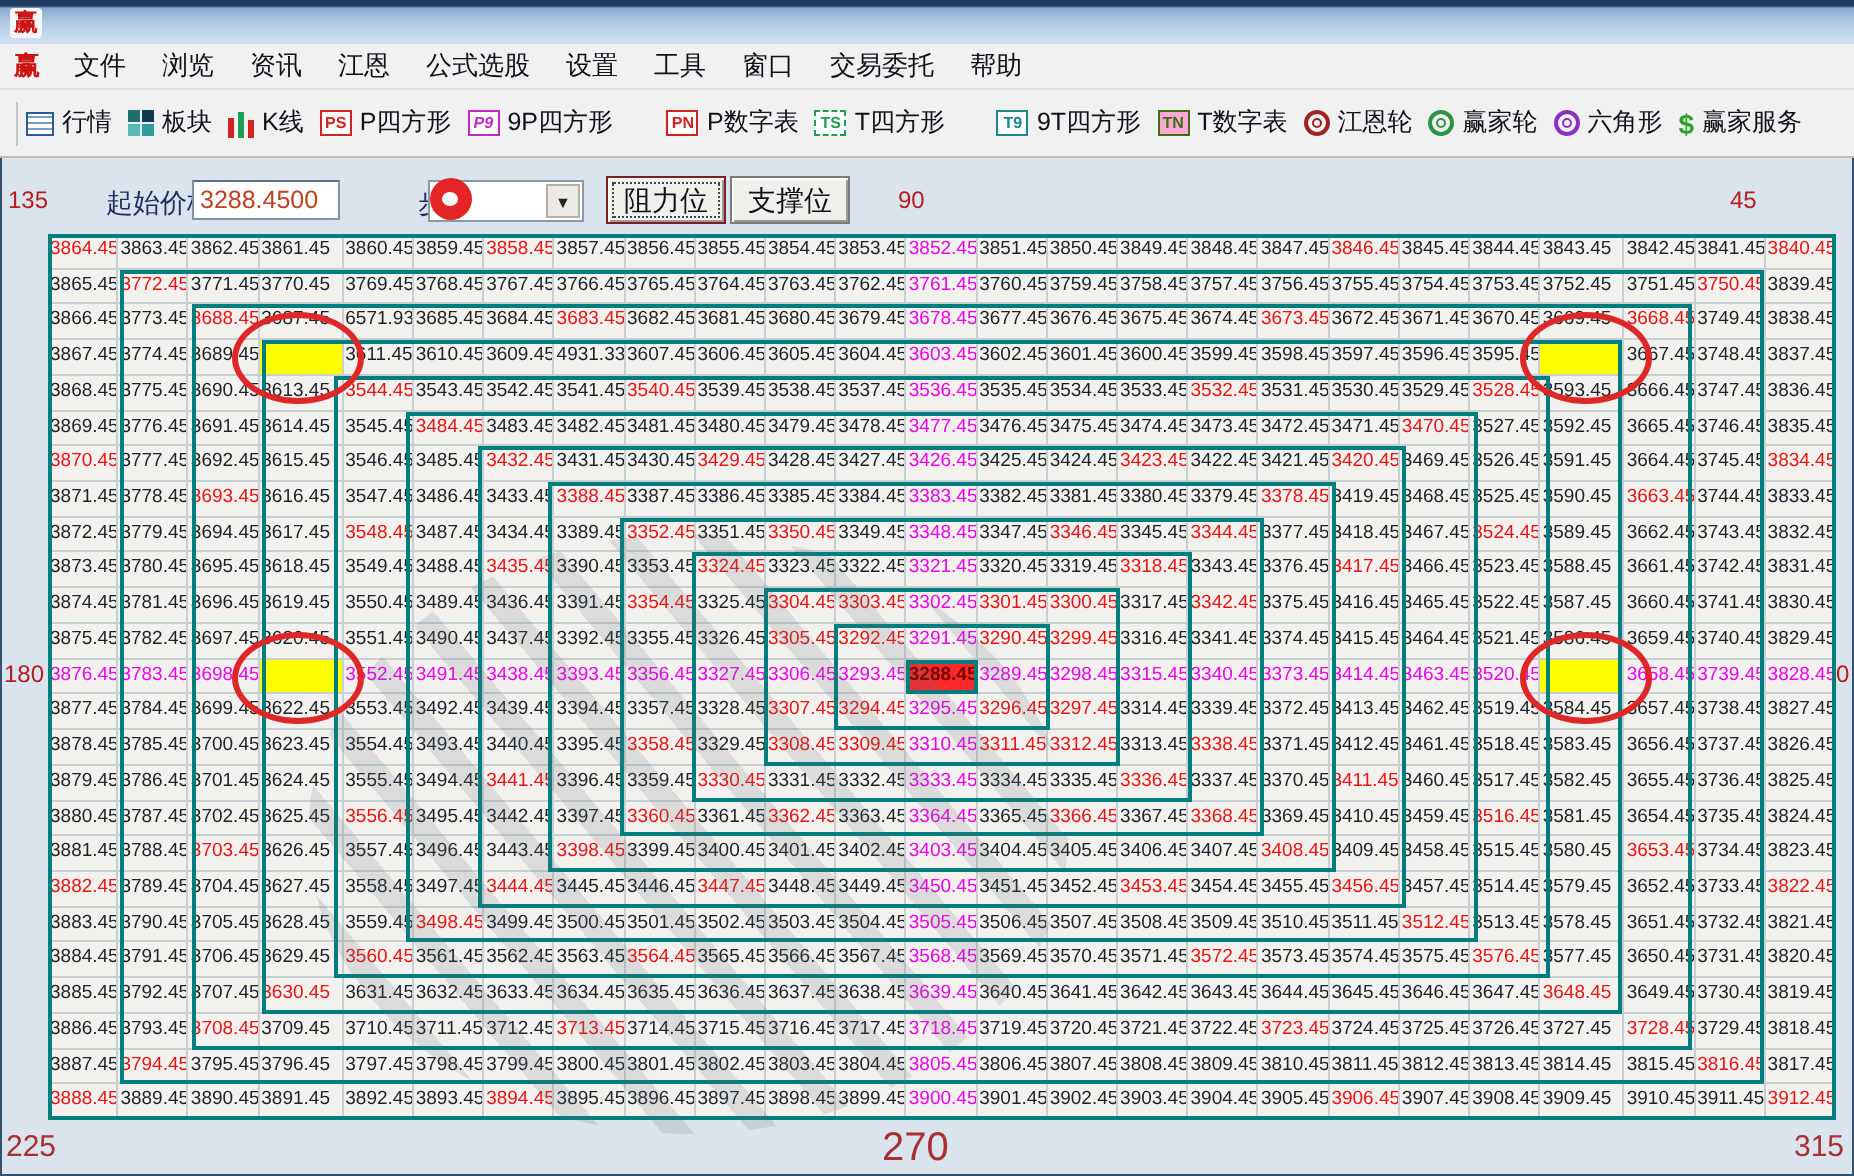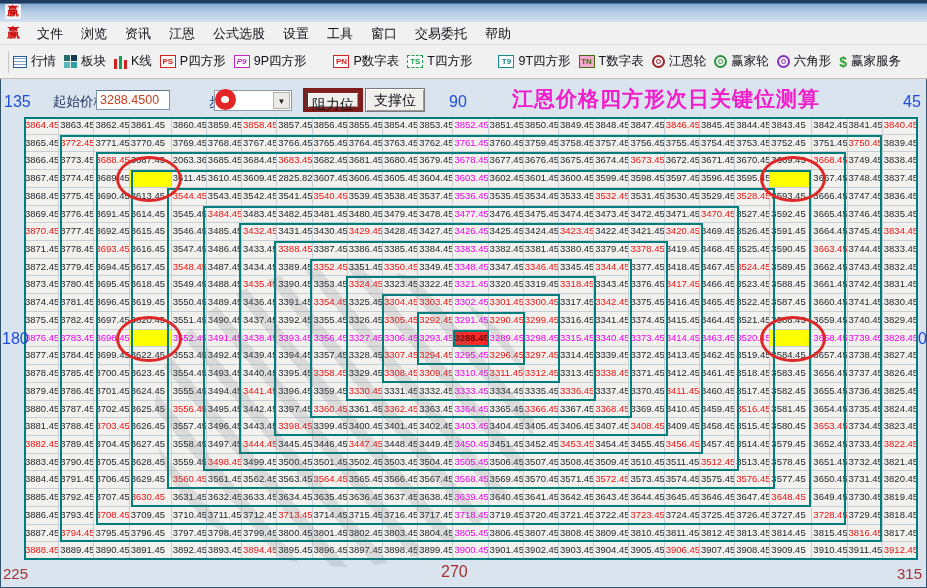--- a/index.html
+++ b/index.html
@@ -31,34 +31,34 @@
   .ic-blocks i{display:block;}
   .ic-candle{display:flex;align-items:flex-end;gap:2px;height:14px;}
   .ic-candle i{display:block;width:3px;}
   .badge{width:16px;height:13px;background:#fff;border:1px solid;font-size:8px;font-weight:bold;
     line-height:11px;text-align:center;letter-spacing:0;}
   .wheel{width:13px;height:13px;border-radius:50%;border:2px solid;position:relative;}
   .wheel::after{content:"";position:absolute;left:2px;top:2px;right:2px;bottom:2px;border-radius:50%;border:1px solid;}
   .dollar{font-size:14px;font-weight:bold;}
   
   .ctl-label{position:absolute;font-size:13.5px;color:#1d2e5e;margin-left:23px;}
-  .compass{position:absolute;font-size:16px;color:#1d4ed8;}
+  .compass{position:absolute;font-size:12px;color:#b91c1c;}
   .compass.big{font-size:15px;color:#a83030;}
   .price-input{position:absolute;left:96px;top:90px;width:74px;height:20px;background:#fff;
     border:1px solid #7e95a9;border-top-color:#5d7486;color:#c04020;font-size:12.5px;
     font-family:"Liberation Sans",sans-serif;padding:1px 3px;}
   .combo{position:absolute;left:214px;top:90px;width:78px;height:21px;background:#fff;border:1px solid #8b98a5;}
   .combo-btn{position:absolute;right:1px;top:1px;bottom:1px;width:17px;background:#eceae6;
     border:1px solid #b5b0a6;color:#222;font-size:8px;line-height:17px;text-align:center;}
   .donut{position:absolute;left:215px;top:89px;width:21px;height:21px;background:#e42525;border-radius:50%;}
   .donut::after{content:"";position:absolute;left:6px;top:7px;width:8px;height:7px;background:#fff;border-radius:50%;}
   .btn{position:absolute;width:60px;height:24px;background:#f1efec;border:1px solid #7b7b7b;
     box-shadow:inset 1px 1px 0 #ffffff, inset -1px -1px 0 #9a9a9a;
     font-size:14px;color:#101018;text-align:center;line-height:22px;cursor:default;}
-  .btn.default{border:5px solid #7f1d1d;outline:1px dotted #444;outline-offset:-4px;}
+  .btn.default{border:1px solid #7f1d1d;outline:1px dotted #444;outline-offset:-4px;}
   .heading{position:absolute;left:512px;top:85px;font-size:21px;font-weight:bold;color:#f21ccb;letter-spacing:1px;}
   
   #gridwrap{position:absolute;left:24px;top:117px;width:894px;height:443px;}
   #grid{position:absolute;inset:0;display:grid;grid-template-rows:repeat(25,1fr);
     grid-template-columns:repeat(25,1fr);background:#f2f1ee;}
   .cell{border-right:1px solid #c6cfd4;border-bottom:1px solid #c6cfd4;overflow:hidden;
     white-space:nowrap;font-size:9.5px;line-height:16.5px;padding-left:1px;color:#1c2128;
     font-family:"Liberation Sans",sans-serif;}
   .cell.red{color:#e81414;}
   .cell.mag{color:#ee00ee;}
@@ -159,22 +159,21 @@
   <span class="ctl-label" style="left:30px;top:93px;">起始价格:</span>
   <input class="price-input" value="3288.4500" style="">
   <span class="ctl-label" style="left:186px;top:93px;">步长</span>
   <span class="combo">
     <span class="combo-btn">▼</span>
   </span>
   <span class="donut"></span>
   <span class="btn default" style="left:303px;top:88px;">阻力位</span>
   <span class="btn" style="left:365px;top:88px;">支撑位</span>
   <span class="compass" style="left:449px;top:93px;">90</span>
-  <span class="heading">江恩价格四方形次日关键位测算</span>
-  <span class="compass" style="left:903px;top:93px;">45</span>
+  <span class="compass" style="left:865px;top:93px;">45</span>
 
   <div id="gridwrap">
     <div id="grid">
         <div class="cell red">3864.45</div>
         <div class="cell">3863.45</div>
         <div class="cell">3862.45</div>
         <div class="cell">3861.45</div>
         <div class="cell">3860.45</div>
         <div class="cell">3859.45</div>
         <div class="cell red">3858.45</div>
@@ -218,21 +217,21 @@
         <div class="cell">3754.45</div>
         <div class="cell">3753.45</div>
         <div class="cell">3752.45</div>
         <div class="cell">3751.45</div>
         <div class="cell red">3750.45</div>
         <div class="cell">3839.45</div>
         <div class="cell">3866.45</div>
         <div class="cell">3773.45</div>
         <div class="cell red">3688.45</div>
         <div class="cell">3687.45</div>
-        <div class="cell">2063.36</div>
+        <div class="cell">6571.93</div>
         <div class="cell">3685.45</div>
         <div class="cell">3684.45</div>
         <div class="cell red">3683.45</div>
         <div class="cell">3682.45</div>
         <div class="cell">3681.45</div>
         <div class="cell">3680.45</div>
         <div class="cell">3679.45</div>
         <div class="cell mag">3678.45</div>
         <div class="cell">3677.45</div>
         <div class="cell">3676.45</div>
@@ -246,21 +245,21 @@
         <div class="cell red">3668.45</div>
         <div class="cell">3749.45</div>
         <div class="cell">3838.45</div>
         <div class="cell">3867.45</div>
         <div class="cell">3774.45</div>
         <div class="cell">3689.45</div>
         <div class="cell key">3612.45</div>
         <div class="cell">3611.45</div>
         <div class="cell">3610.45</div>
         <div class="cell">3609.45</div>
-        <div class="cell">2825.82</div>
+        <div class="cell">4931.33</div>
         <div class="cell">3607.45</div>
         <div class="cell">3606.45</div>
         <div class="cell">3605.45</div>
         <div class="cell">3604.45</div>
         <div class="cell mag">3603.45</div>
         <div class="cell">3602.45</div>
         <div class="cell">3601.45</div>
         <div class="cell">3600.45</div>
         <div class="cell">3599.45</div>
         <div class="cell">3598.45</div>
@@ -817,16 +816,16 @@
         <div class="ellipse" style="border-color: rgb(222, 40, 40); left: 14%; top: 14%;"></div>
         <div class="ellipse" style="border-color: rgb(222, 40, 40); left: 86%; top: 14%;"></div>
         <div class="ellipse" style="border-color: rgb(222, 40, 40); left: 14%; top: 50%;"></div>
         <div class="ellipse" style="border-color: rgb(222, 40, 40); left: 86%; top: 50%;"></div>
       </div>
   </div>
 
   <span class="compass" style="left:2px;top:330px;">180</span>
   <span class="compass" style="left:918px;top:330px;">0</span>
   <span class="compass big" style="left:3px;top:565px;">225</span>
-  <span class="compass big" style="left:441px;top:563px;font-size:16px;text-align:right;">270</span>
+  <span class="compass big" style="left:441px;top:563px;font-size:20px;text-align:right;">270</span>
   <span class="compass big" style="left:897px;top:565px;">315</span>
 
 </div>
 
 </body></html>

